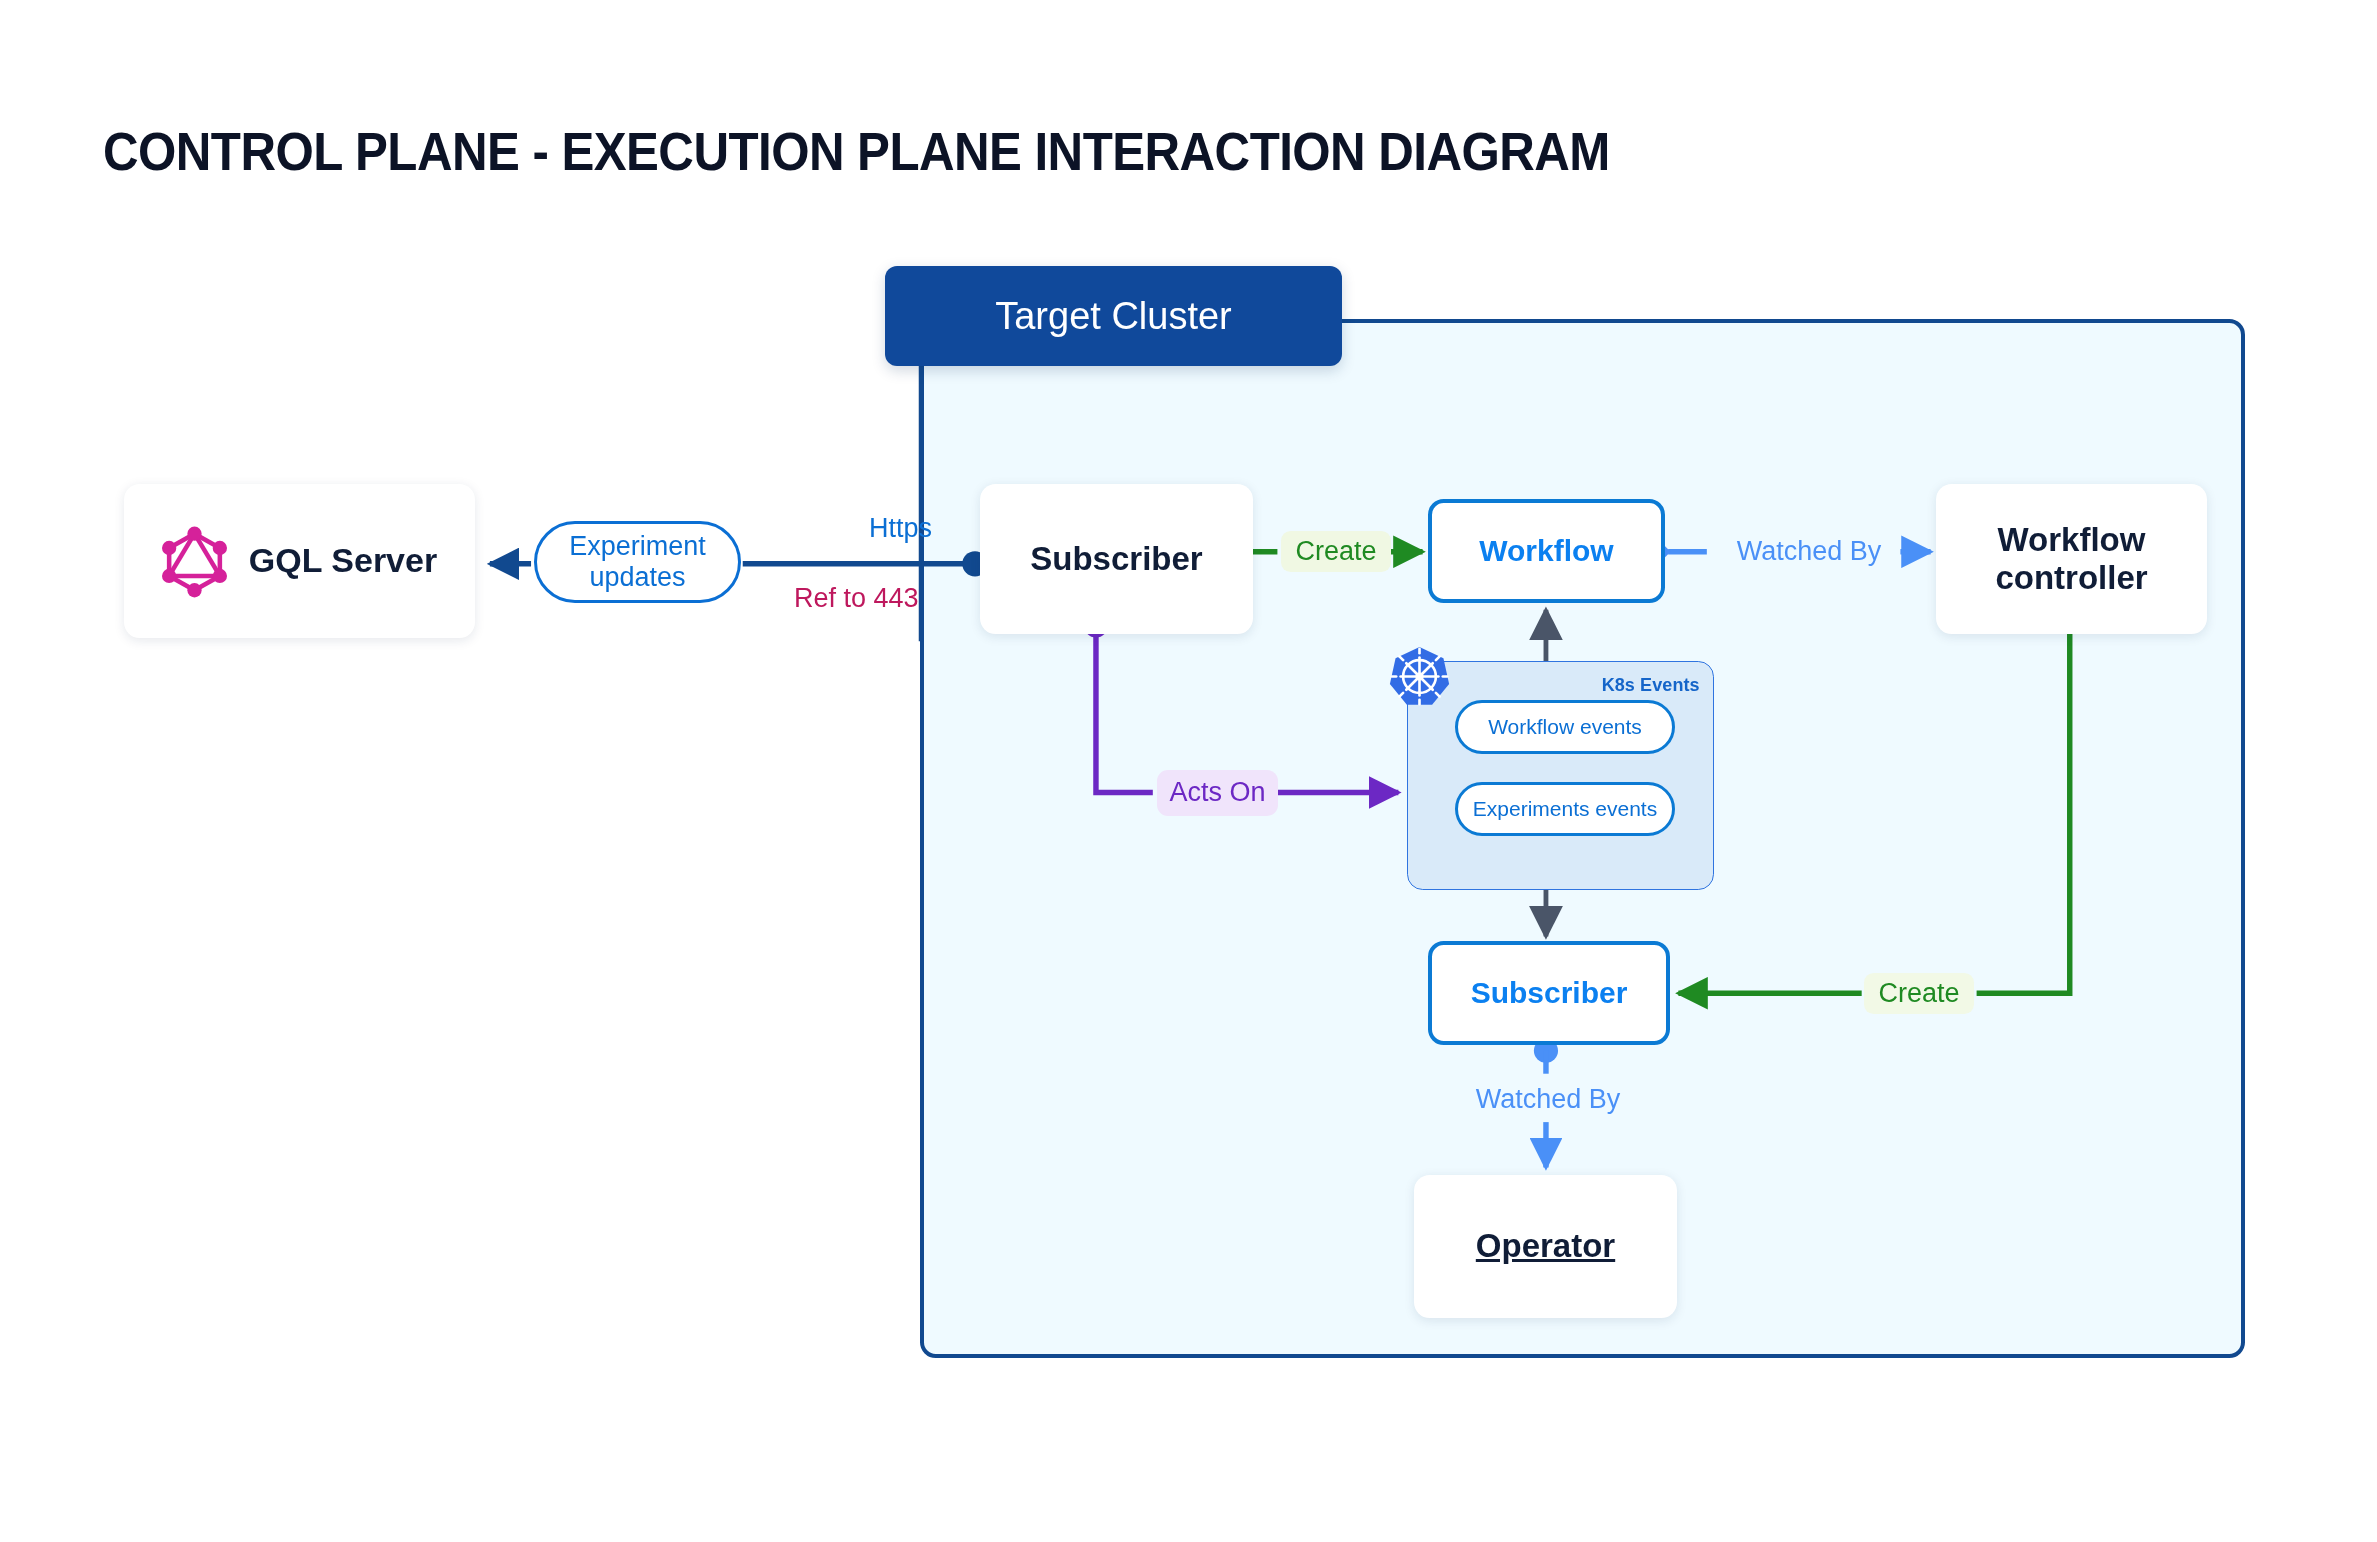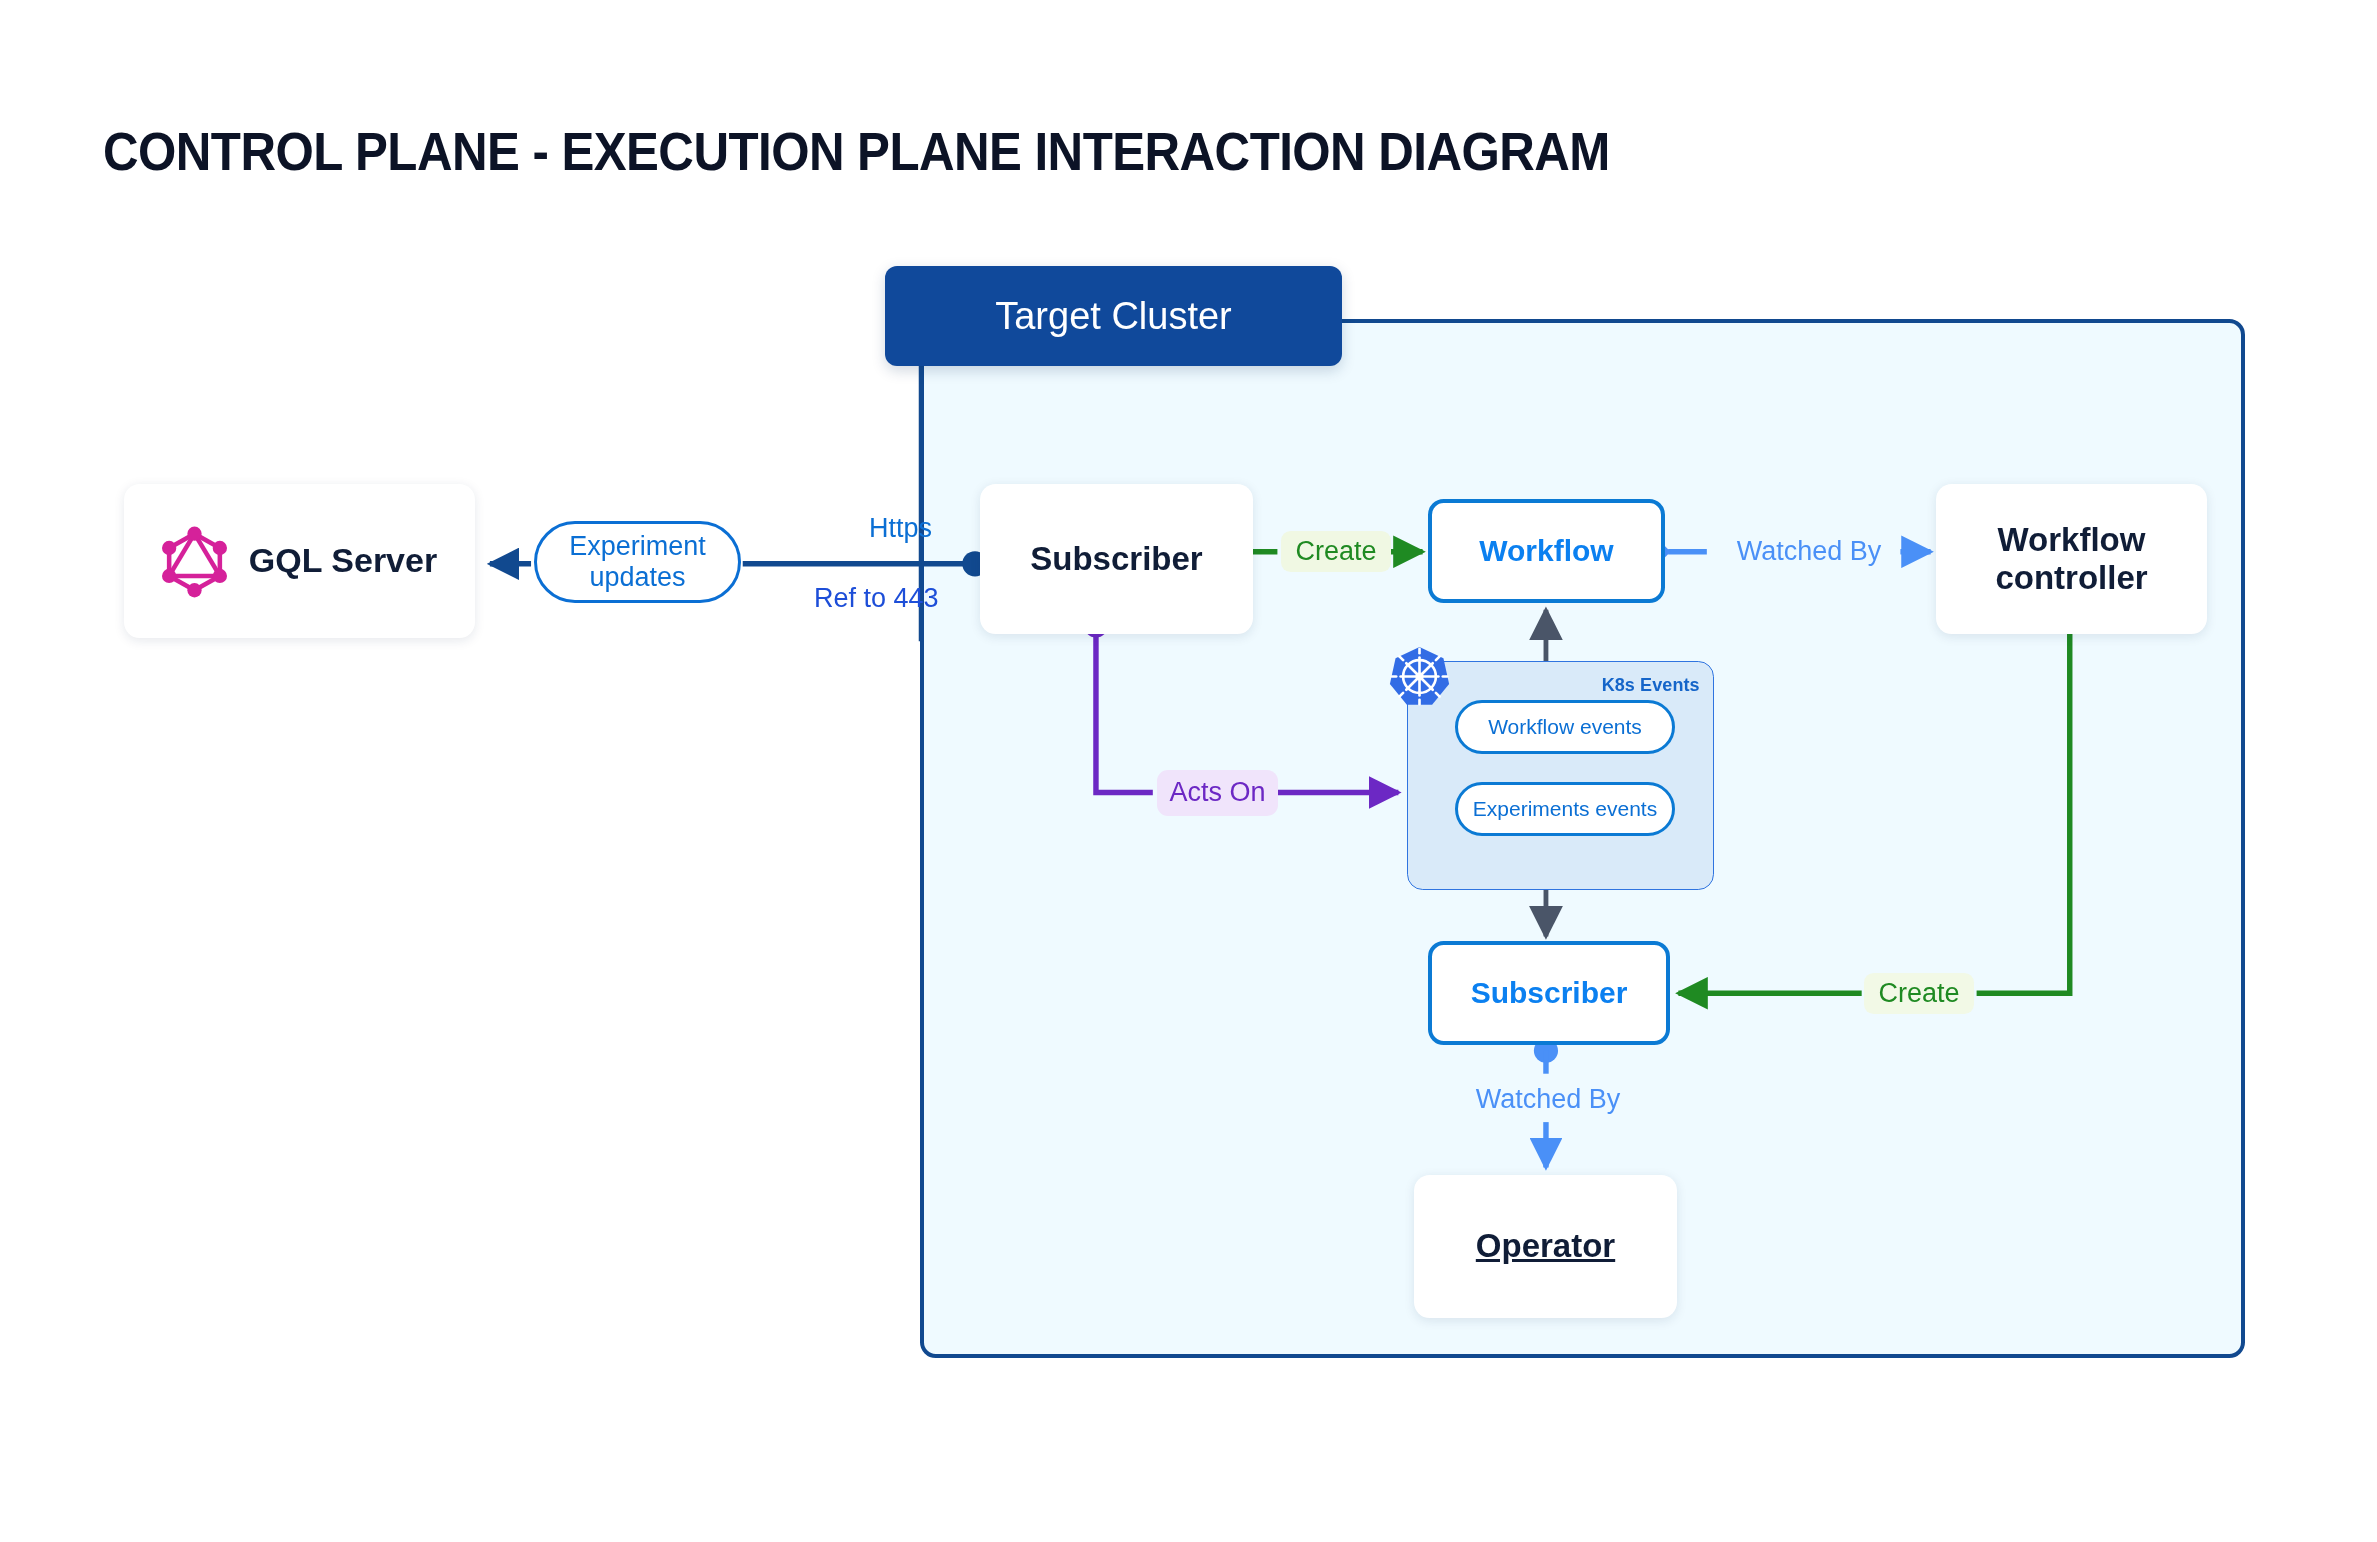--- a/index.html
+++ b/index.html
@@ -170,21 +170,21 @@
     color: #0b6fd4;
     font-size: 27px;
     flex-direction: column;
   }
   .lbl-https {
     left: 829px; top: 512px; width: 103px; height: 34px;
     color: #0b6fd4; font-size: 27px; justify-content: flex-end;
   }
   .lbl-ref443 {
     left: 794px; top: 582px; width: 139px; height: 34px;
-    color: #1d4ed8; font-size: 27px; justify-content: flex-start; margin-left: 20px;
+    color: #be185d; font-size: 27px; justify-content: flex-start;
   }
   .lbl-create-1 {
     left: 1281px; top: 531px; width: 110px; height: 41px;
     background: #f0f8e3; border-radius: 9.7px;
     color: #1f8a22; font-size: 27px;
   }
   .lbl-create-2 {
     left: 1864px; top: 973px; width: 110px; height: 41px;
     background: #f2f9e6; border-radius: 9.7px;
     color: #1f8a22; font-size: 27px;

